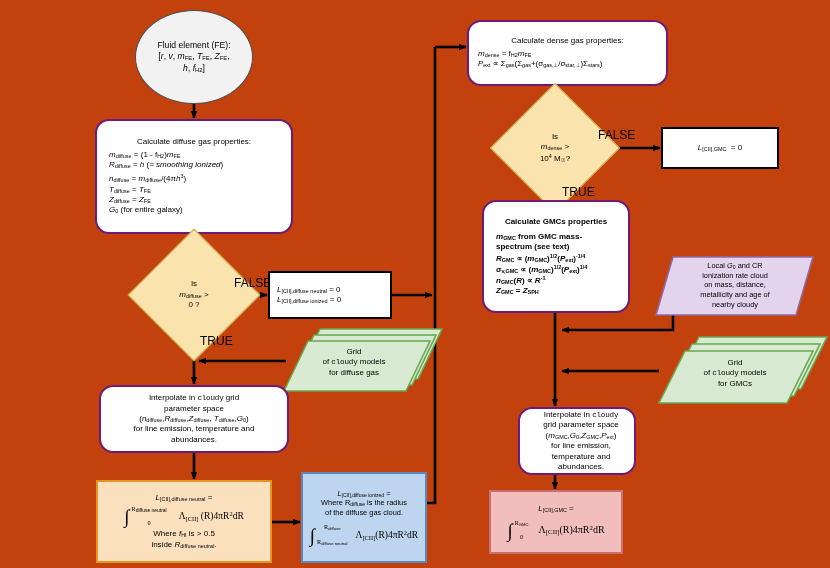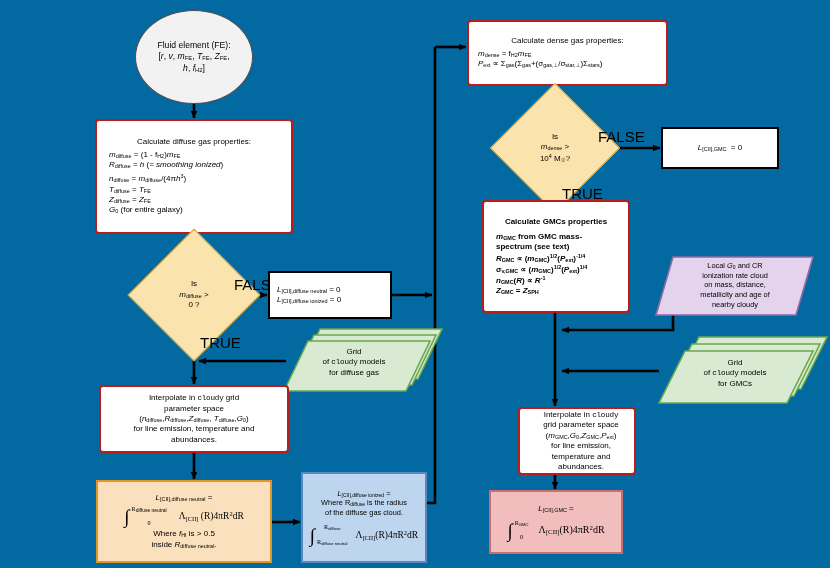--- a/index.html
+++ b/index.html
@@ -1,37 +1,37 @@
 <!DOCTYPE html>
 <html><head>
 <meta charset="utf-8">
 <style>
   html,body{margin:0;padding:0;background:#ffffff;}
   body{font-family:"Liberation Sans",sans-serif;}
-  #stage{position:relative;width:830px;height:568px;background:#0369a1;overflow:hidden;}
+  #stage{position:relative;width:830px;height:568px;background:#c2410c;overflow:hidden;}
 
   .node{position:absolute;box-sizing:border-box;display:flex;align-items:center;
         justify-content:center;text-align:center;color:#000;}
   .node .inner{width:100%;padding:0 6px;box-sizing:border-box;}
 
   
   .circle{border-radius:50%;background:#f2f2f2;border:1.6px solid #4d4d4d;}
-  .rrect{border-radius:4px;background:#ffffff;border:2px solid #b91c1c;justify-content:center;}
+  .rrect{border-radius:14px;background:#ffffff;border:2px solid #701a75;justify-content:center;}
   .rect{background:#ffffff;border:2px solid #000;}
   .diamond-wrap{position:absolute;}
   .diamond{position:absolute;inset:0;background:#fbe3ae;border:1.6px solid #c9a23c;
            transform:rotate(45deg);}
   .diamond-txt{position:absolute;inset:0;display:flex;align-items:center;
                justify-content:center;text-align:center;line-height:1.18;}
 
   .orange{background:#fbe0bd;border:2px solid #e49524;}
   .blue{background:#bdd5ef;border:2px solid #5a88c0;}
   .red{background:#f2bdbd;border:2px solid #c9706e;}
 
-  .lbl{position:absolute;font-size:15px;color:#000;white-space:nowrap;}
+  .lbl{position:absolute;font-size:12px;color:#000;white-space:nowrap;}
 
   svg.wires{position:absolute;left:0;top:0;width:830px;height:568px;pointer-events:none;}
 
   .t11{font-size:8.6px;line-height:1.28;}
   .t10{font-size:8.0px;line-height:1.3;}
   .t9{font-size:7.4px;line-height:1.3;}
   .lefty{text-align:left;}
   .mono{font-family:"Liberation Mono",monospace;font-size:7.6px;letter-spacing:-0.2px;margin-top:39px;}
   i.v{font-style:italic;}
   sub{font-size:0.68em;vertical-align:-0.22em;}

